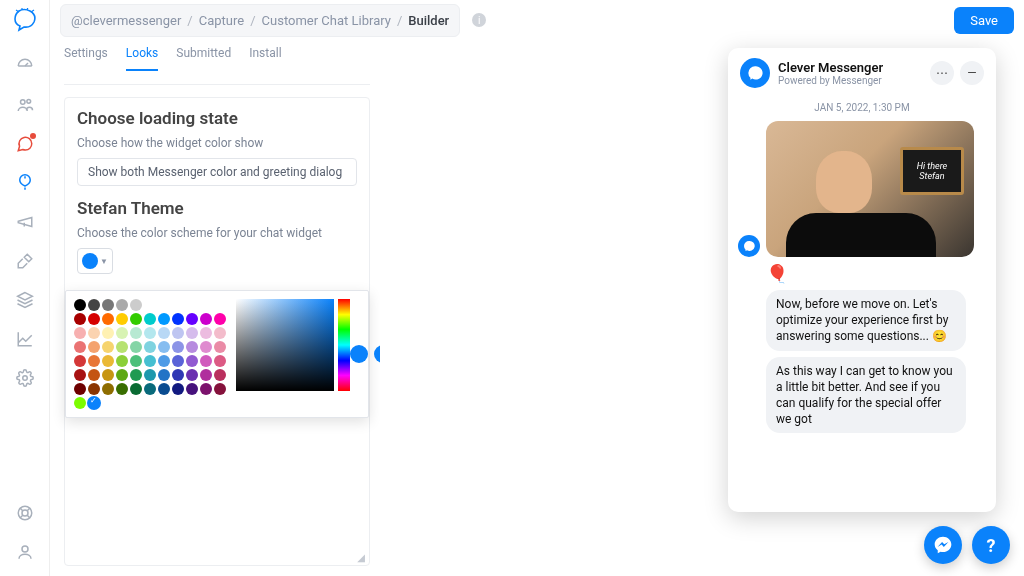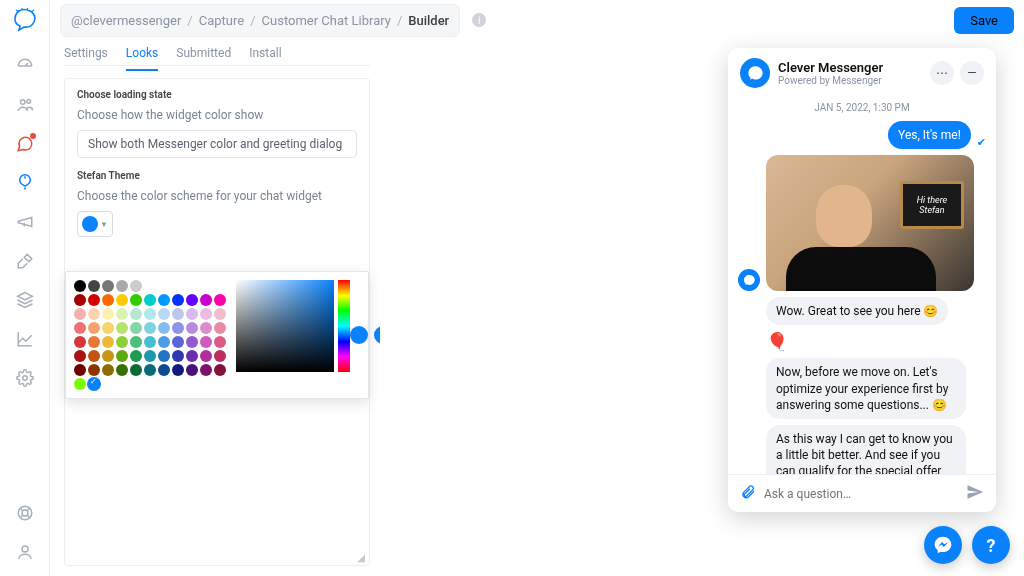--- a/index.html
+++ b/index.html
@@ -12,30 +12,30 @@
 .nav-rail .spacer { flex: 1; }
 .notif-dot { position: absolute; top: -2px; right: -2px; width: 6px; height: 6px; background: #e74c3c; border-radius: 50%; }
 
 .main { flex: 1; display: flex; flex-direction: column; }
 .topbar { height: 40px; display: flex; align-items: center; padding: 4px 10px; gap: 8px; }
 .breadcrumb-box { flex: 0 0 auto; background: #f5f6f8; border: 1px solid #eceef1; border-radius: 6px; padding: 8px 10px; display: flex; align-items: center; gap: 6px; font-size: 13px; color: #8a94a6; }
 .breadcrumb-box .crumb { color: #8a94a6; }
 .breadcrumb-box .crumb.last { color: #3a3f47; font-weight: 500; }
 .breadcrumb-box .sep { color: #b0b6c0; }
 .info-ic { width: 14px; height: 14px; border-radius: 50%; background: #d0d4da; color: #fff; font-size: 10px; display: inline-flex; align-items: center; justify-content: center; margin-left: 4px; }
-.save-btn { margin-left: auto; background: #0a82fb; color: #000000; border: none; border-radius: 6px; padding: 6px 16px; font-size: 13px; cursor: pointer; }
+.save-btn { margin-left: auto; background: #0a82fb; color: #ffffff; border: none; border-radius: 6px; padding: 6px 16px; font-size: 13px; cursor: pointer; }
 
 .content-wrap { flex: 1; display: flex; }
 .settings-col { width: 330px; padding: 6px 10px 10px 14px; display: flex; flex-direction: column; }
-.tabs { display: flex; gap: 18px; border-bottom: 1px solid #eceef1; padding-bottom: 1px; font-size: 12px; color: #8a94a6; }
+.tabs { display: flex; gap: 18px; border-bottom: 1px solid #eceef1; padding-bottom: 20px; font-size: 12px; color: #8a94a6; }
 .tabs .tab { cursor: pointer; padding-bottom: 4px; }
 .tabs .tab.active { color: #0a82fb; border-bottom: 2px solid #0a82fb; margin-bottom: -7px; }
 
 .panel { border: 1px solid #eceef1; border-radius: 4px; padding: 10px 12px; margin-top: 12px; flex: 1; position: relative; background: #fff; }
-.panel-title { font-size: 10px; font-weight: 600; color: #444; margin-bottom: 8px; }
+.panel-title { font-size: 17px; font-weight: 600; color: #444; margin-bottom: 8px; }
 .panel-sub { font-size: 12px; color: #7b8494; margin-bottom: 8px; }
 .select-box { border: 1px solid #e2e5ea; border-radius: 4px; padding: 6px 10px; font-size: 12px; color: #5a6270; margin-bottom: 12px; background: #fff; }
 
 .color-swatch-btn { width: 36px; height: 26px; border: 1px solid #d9dde3; border-radius: 4px; display: flex; align-items: center; justify-content: center; gap: 2px; }
 .color-swatch-btn .dot { width: 16px; height: 16px; border-radius: 50%; background: #0a82fb; }
 .color-swatch-btn .chev { font-size: 8px; color: #8a94a6; }
 
 .picker-pop { position: absolute; top: 192px; left: 0px; right: 0px; background: #fff; border: 1px solid #e2e5ea; box-shadow: 0 4px 14px rgba(0,0,0,0.12); border-radius: 2px; padding: 8px; display: flex; gap: 10px; }
 .swatch-grid { display: grid; grid-template-columns: repeat(11, 12px); gap: 2px; align-content: start; }
 .swatch { width: 12px; height: 12px; border-radius: 50%; cursor: pointer; }
@@ -338,59 +338,39 @@
             <div class="chat-title">Clever Messenger</div>
             <div class="chat-sub">Powered by Messenger</div>
           </div>
           <div class="chat-actions">
             <div class="chat-actbtn">⋯</div>
             <div class="chat-actbtn">—</div>
           </div>
         </div>
         <div class="chat-body">
           <div class="chat-date">JAN 5, 2022, 1:30 PM</div>
-          <div class="chat-row me">
-            <span class="bubble me">Yes, It's me!</span>
-            <span class="check-ic">✔</span>
-          </div>
           <div class="chat-row">
             <span class="mini-avatar">
               <svg width="12" height="12" viewBox="0 0 24 24" fill="#fff">
                   <path d="M12 2a10 10 0 0 0-10 10 9.9 9.9 0 0 0 3.1 7.3V22l3-1.6A10 10 0 1 0 12 2z"></path>
                 </svg>
             </span>
             <div class="img-bubble">
               <div class="shirt"></div>
               <div class="face"></div>
               <div class="board">Hi there Stefan</div>
             </div>
           </div>
-          <div class="chat-row" style="margin-left:28px">
-            <span class="bubble them">Wow. Great to see you here 😊</span>
-          </div>
           <div class="balloon">🎈</div>
           <div class="chat-row" style="margin-left:28px">
             <span class="bubble them">Now, before we move on. Let's optimize your experience first by answering some questions... 😊</span>
           </div>
           <div class="chat-row" style="margin-left:28px">
             <span class="bubble them">As this way I can get to know you a little bit better. And see if you can qualify for the special offer we got</span>
           </div>
-        </div>
-        <div class="chat-input">
-          <span class="attach-ic">
-            <svg width="16" height="16" viewBox="0 0 24 24" fill="none" stroke="currentColor" stroke-width="2">
-                <path d="M21 11l-8.5 8.5a5 5 0 0 1-7-7L14 4a3.5 3.5 0 0 1 5 5l-9 9a2 2 0 0 1-3-3l8-8"></path>
-              </svg>
-          </span>
-          <input placeholder="Ask a question…" style="">
-          <span class="send-ic">
-            <svg width="18" height="18" viewBox="0 0 24 24" fill="currentColor">
-                <path d="M2 21l21-9L2 3v7l15 2-15 2z"></path>
-              </svg>
-          </span>
         </div>
       </div>
 
       <div class="fab-row">
         <div class="fab msg">
           <svg width="20" height="20" viewBox="0 0 24 24" fill="#fff">
               <path d="M12 2C6.5 2 2 6.1 2 11.2c0 2.9 1.4 5.5 3.7 7.2V22l3.4-1.9c.9.3 1.9.4 2.9.4 5.5 0 10-4.1 10-9.2S17.5 2 12 2zm1 12.3l-2.6-2.8-5 2.8 5.5-5.9 2.6 2.8 5-2.8-5.5 5.9z"></path>
             </svg>
         </div>
         <div class="fab help">?</div>

